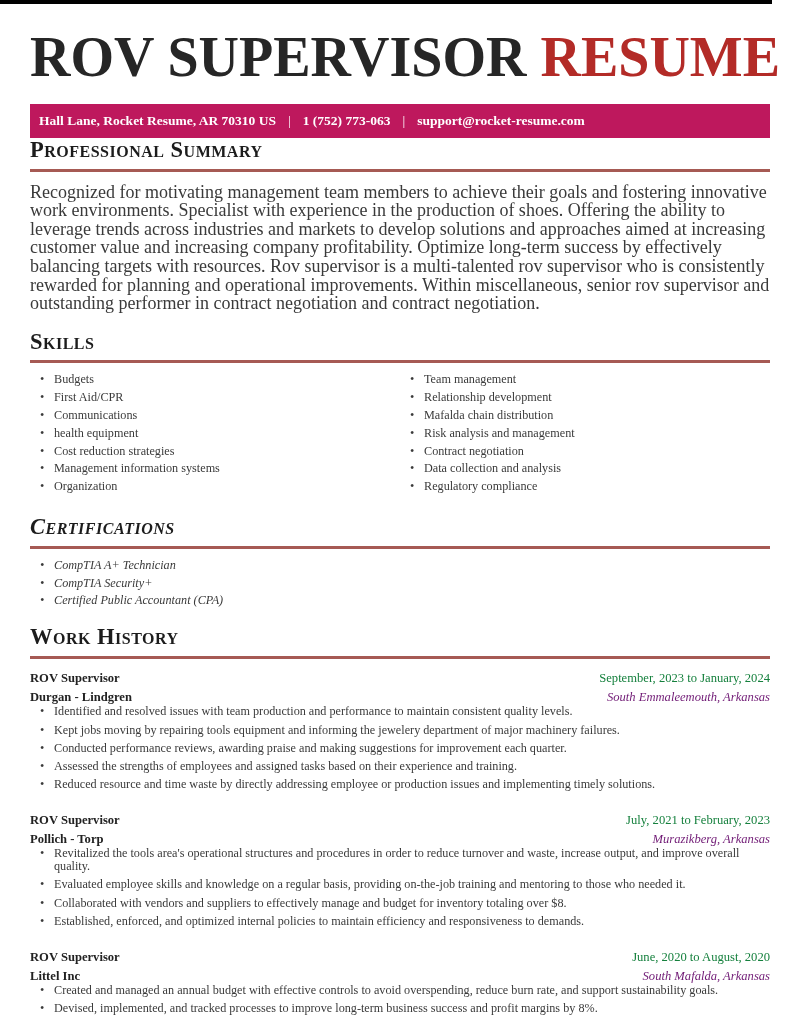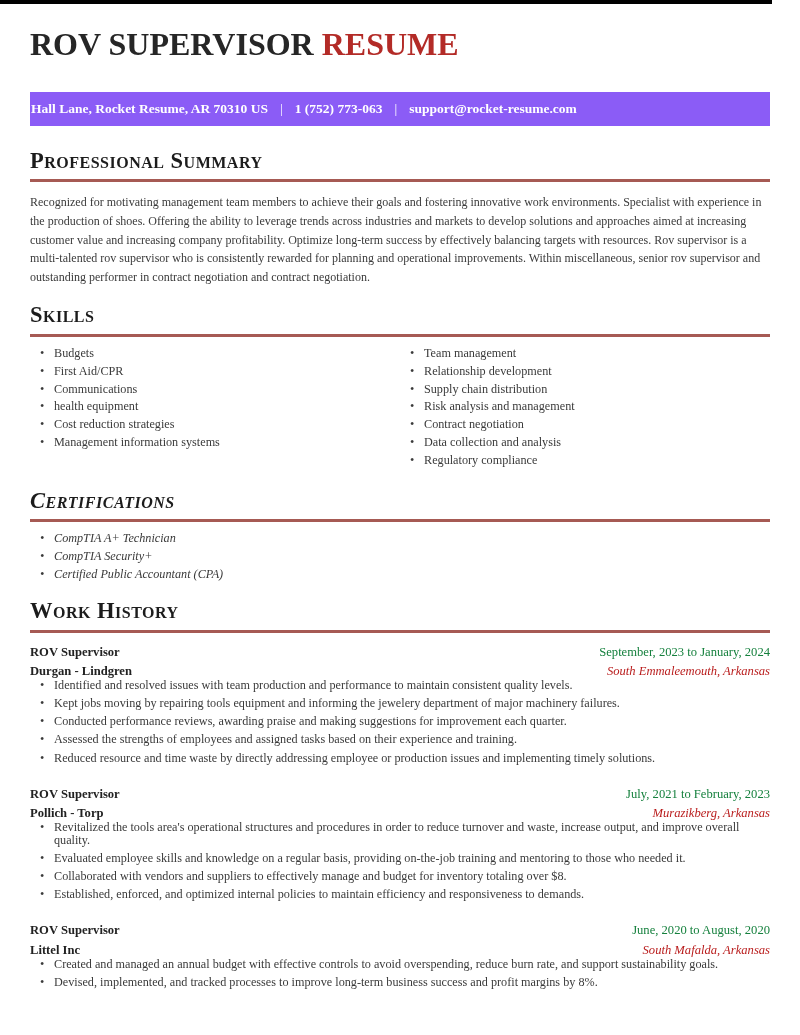--- a/index.html
+++ b/index.html
@@ -9,46 +9,46 @@
     font-family: "Liberation Serif", "DejaVu Serif", serif;
     color: #333333;
     overflow: hidden;
     position: relative;
   }
   .top-accent { width: 772px; height: 4px; background: #000000; }
   .content { margin: 0 30px; width: 740px; }
 
   .resume-title {
     margin-top: 24px;
-    font-size: 32px; font-weight: bold; color: #262626;
+    font-size: 56px; font-weight: bold; color: #262626;
     letter-spacing: 0px; line-height: 1.05;
     white-space: nowrap;
   }
   .resume-title .accent { color: #b32b27; }
 
   .contact-bar {
-    margin-top: 30px;
-    background: #8b5cf6; color: #ffffff;
+    margin-top: 17px;
+    background: #be185d; color: #ffffff;
     font-weight: bold; font-size: 13.5px;
-    padding: 9px 8px 9px 1px;
+    padding: 9px 8px 9px 9px;
     white-space: nowrap;
   }
   .contact-bar .sep { margin: 0 12px; font-weight: normal; }
 
   h2.section-heading {
     font-variant: small-caps;
     font-size: 22.5px; font-weight: bold; color: #1c1c1c;
     letter-spacing: 0.5px; line-height: 1.1;
   }
   .rule { height: 3px; background: #a65a54; margin-top: 6px; }
 
-  .section-summary { margin-top: 23px; }
+  .section-summary { }
   .summary-text {
     margin-top: 11px;
-    font-size: 12px; line-height: 18.6px; color: #3a3a3a;
+    font-size: 18px; line-height: 18.6px; color: #3a3a3a;
   }
 
   .section-skills { margin-top: 17px; }
   .section-certifications { margin-top: 17px; font-style: italic; }
   .section-work { margin-top: 18px; }
 
   ul.bullet-list { list-style: none; margin-top: 10px; }
   ul.bullet-list li {
     position: relative;
     padding-left: 24px;
@@ -67,21 +67,21 @@
 
   .job { margin-top: 23px; }
   .job.first { margin-top: 13px; }
   .job-row {
     display: flex; justify-content: space-between; align-items: baseline;
     font-size: 12.6px; line-height: 1.1;
   }
   .job-row + .job-row { margin-top: 5.5px; font-family: Liberation Serif, serif; }
   .job-title, .job-company { font-weight: bold; color: #222222; }
   .job-dates { color: #15803d; }
-  .job-location { font-style: italic; color: #b91c1c; }
+  .job-location { font-style: italic; color: #701a75; }
   .job ul.bullet-list { margin-top: 0; }
   .job ul.bullet-list li { margin-bottom: 5.2px; }
 </style>
 </head>
 <body>
 
 <div class="top-accent"></div>
 
 <div class="content">
 
@@ -100,27 +100,28 @@
     <div class="rule"></div>
     <div class="two-col">
       <div class="col">
         <ul class="bullet-list">
           <li>Budgets</li>
           <li>First Aid/CPR</li>
           <li>Communications</li>
           <li>health equipment</li>
           <li>Cost reduction strategies</li>
           <li>Management information systems</li>
+          <li>Organization</li>
         </ul>
       </div>
       <div class="col">
         <ul class="bullet-list">
           <li>Team management</li>
           <li>Relationship development</li>
-          <li>Supply chain distribution</li>
+          <li>Mafalda chain distribution</li>
           <li>Risk analysis and management</li>
           <li>Contract negotiation</li>
           <li>Data collection and analysis</li>
           <li>Regulatory compliance</li>
         </ul>
       </div>
     </div>
   </div>
 
   <div class="section-certifications">

